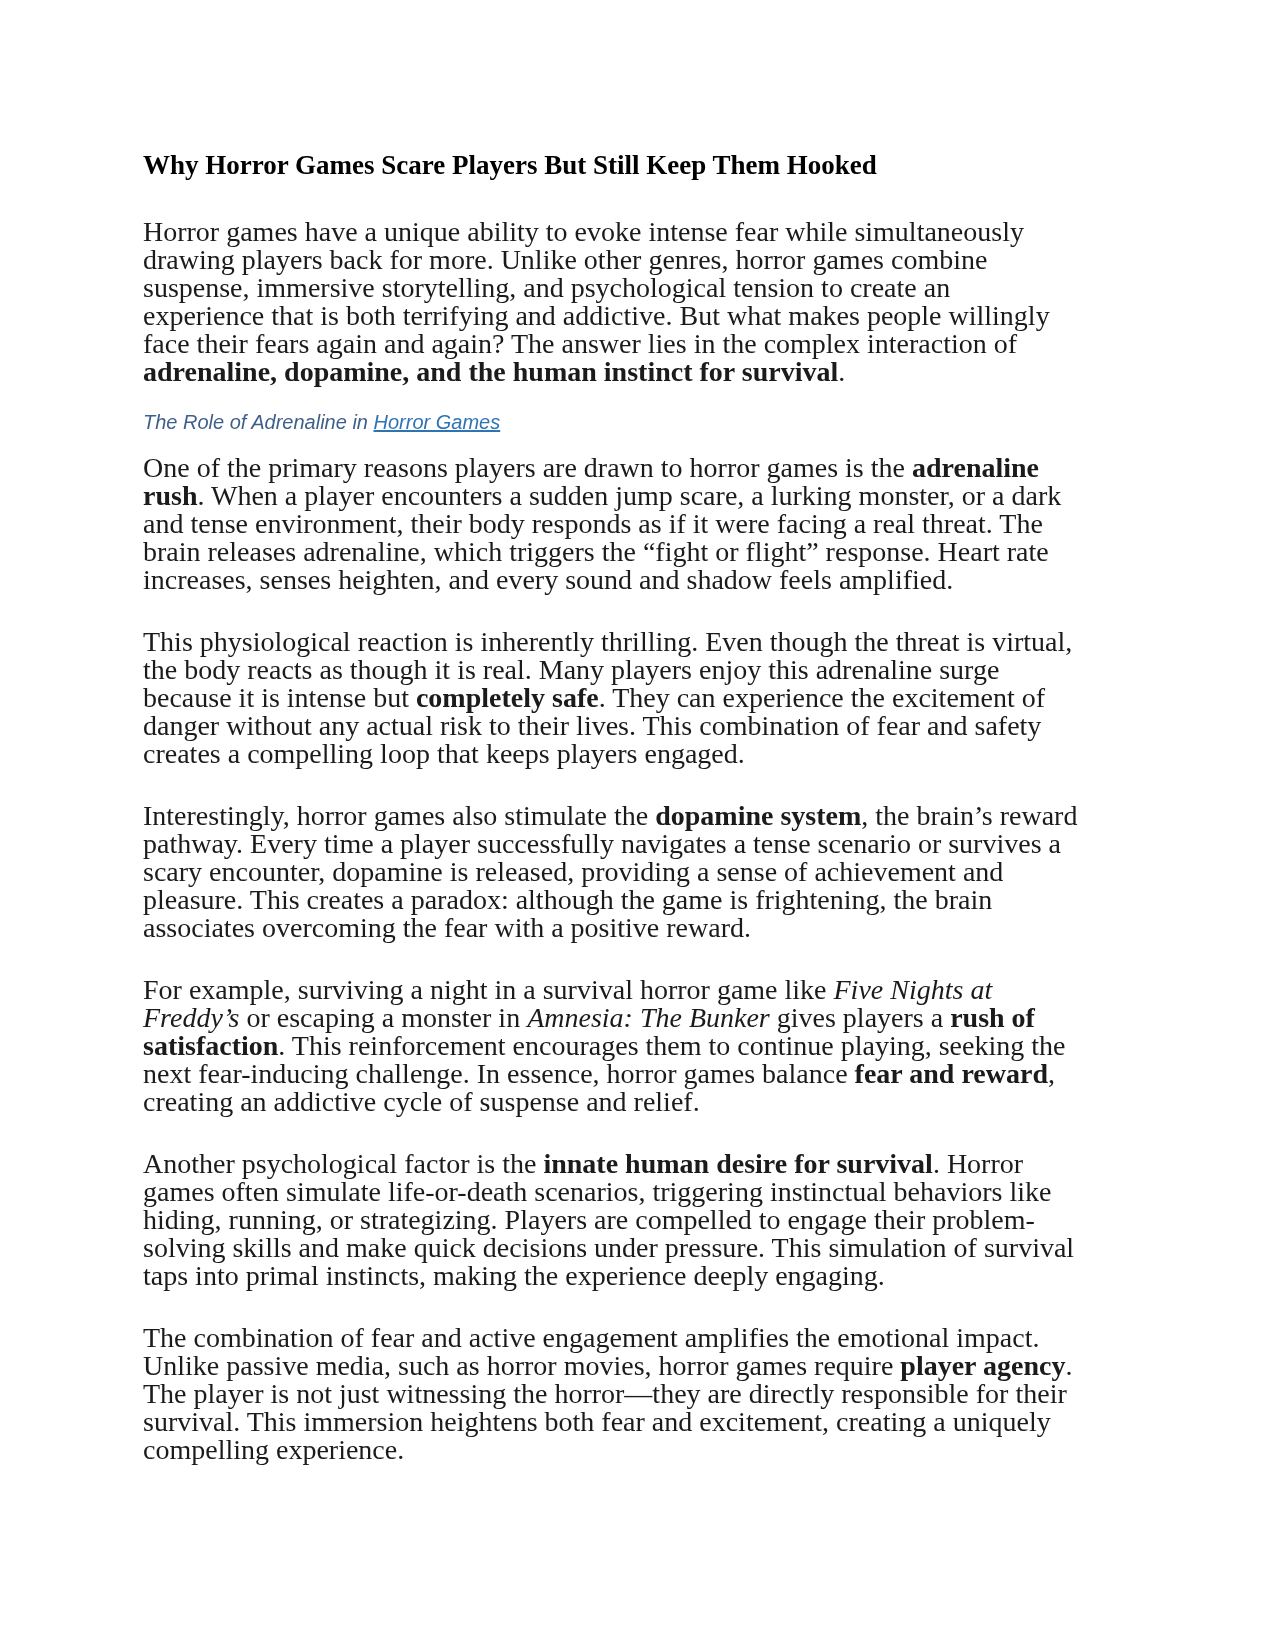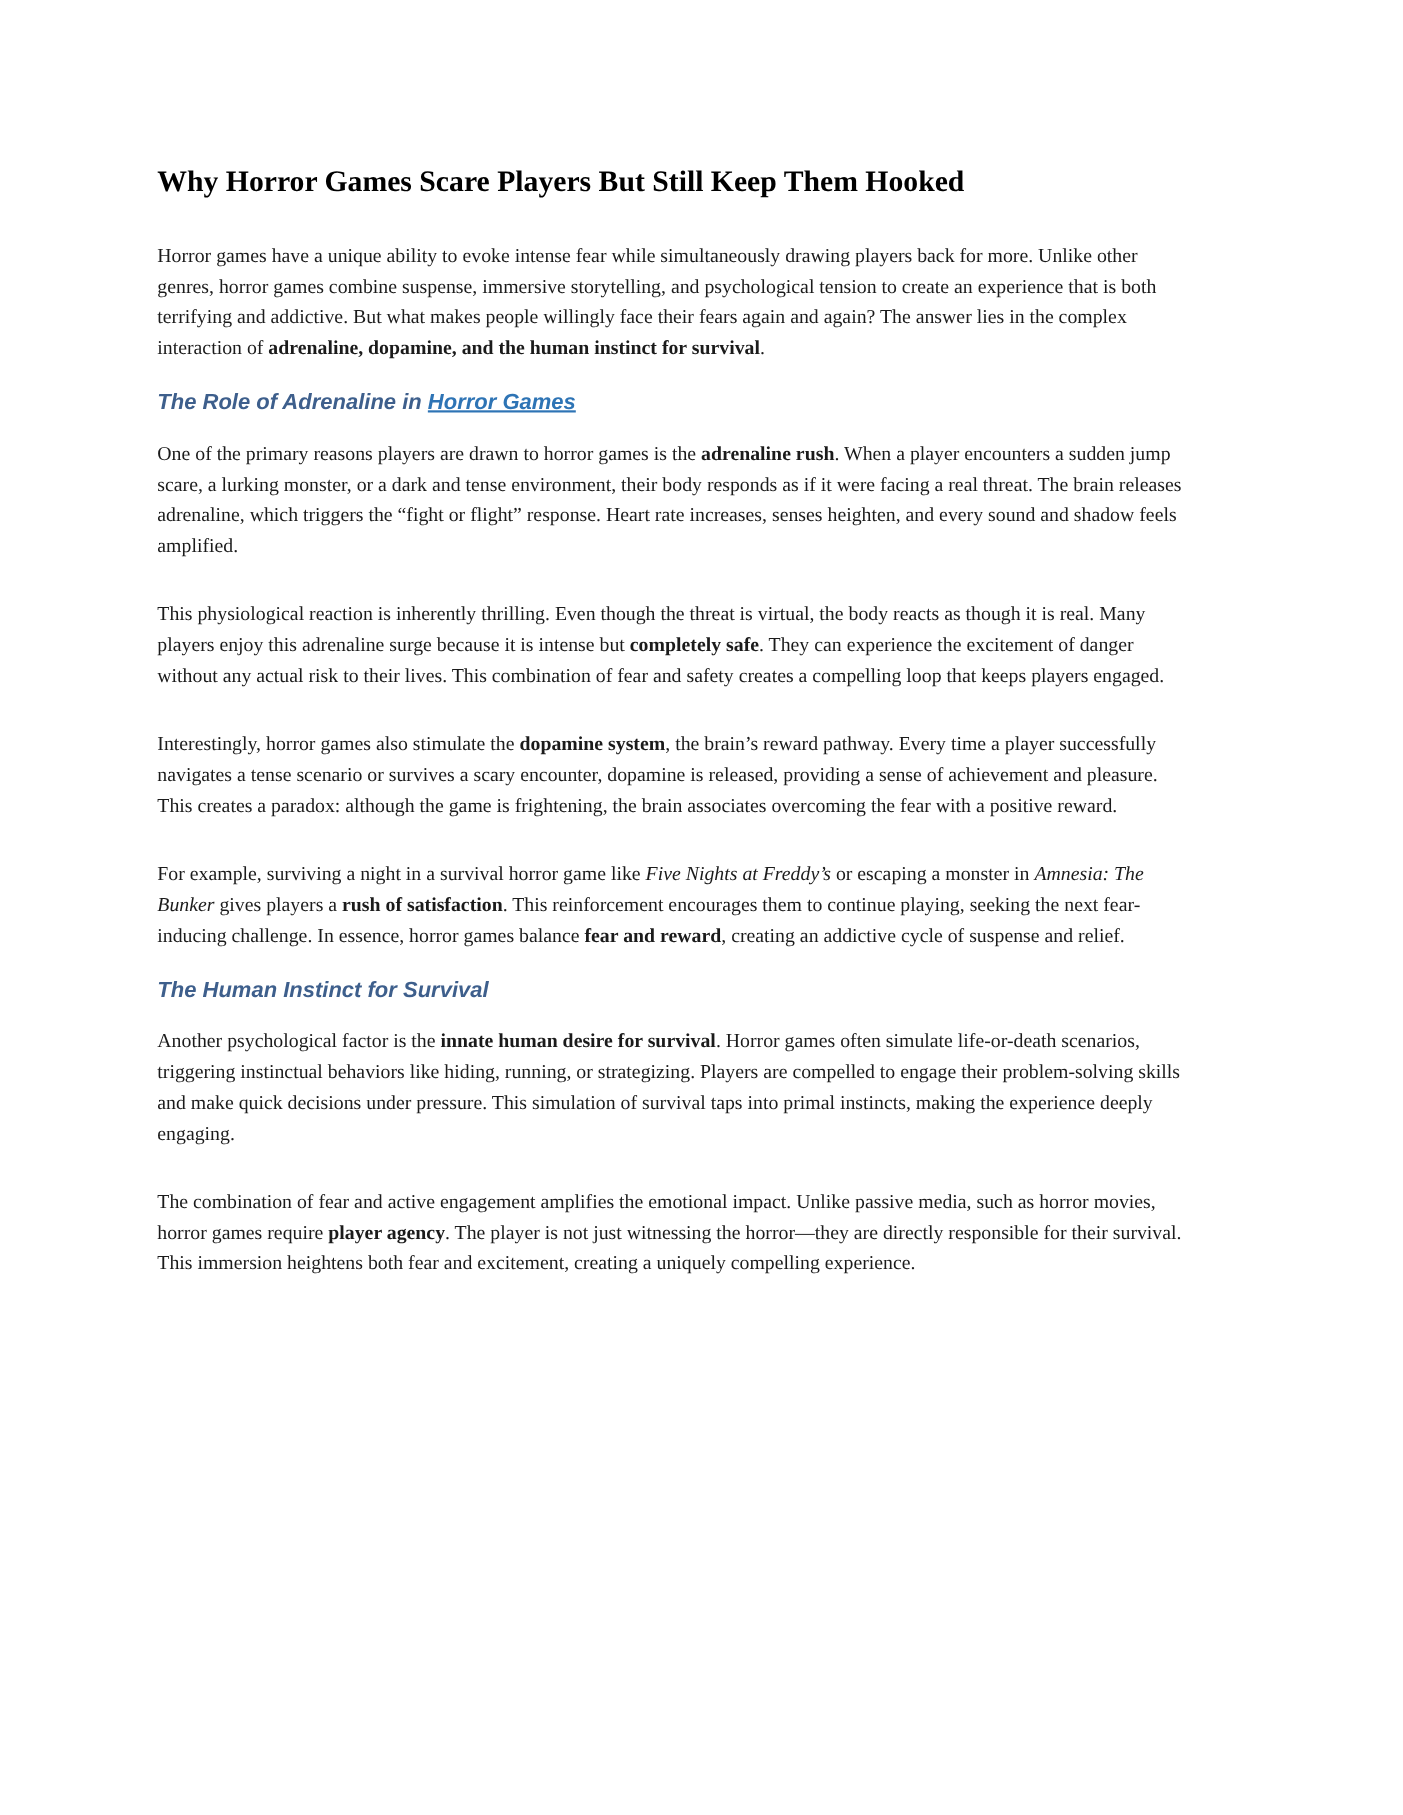--- a/index.html
+++ b/index.html
@@ -20,29 +20,29 @@
   }
   .doc-title {
     font-family: "Liberation Serif", serif;
     font-weight: bold;
     font-size: 27px;
     line-height: 38px;
     margin: 0 0 28px 0;
     color: var(--title-color, #000000);
   }
   .doc-body p.body-paragraph {
-    font-size: 18px;
+    font-size: 28px;
     line-height: 28px;
     margin: 34px 0 0 0;
     color: var(--body-color, #1b1b1b);
   }
   .doc-body h2.section-heading {
     font-family: "Liberation Sans", sans-serif;
     font-style: italic;
-    font-weight: bold;
+    font-weight: normal;
     font-size: 20px;
     line-height: 28px;
     margin: 22px 0 0 0;
     color: var(--heading-color, #3e5f8c);
   }
   .doc-body h2.section-heading + p.body-paragraph {
     margin-top: 18px;
   }
   .run-bold { font-weight: bold; }
   .run-italic { font-style: italic; }
@@ -57,17 +57,16 @@
 
 <div class="page">
   <h1 class="doc-title">Why Horror Games Scare Players But Still Keep Them Hooked</h1>
   <div class="doc-body">
       <p class="body-paragraph"><span>Horror games have a unique ability to evoke intense fear while simultaneously drawing players back for more. Unlike other genres, horror games combine suspense, immersive storytelling, and psychological tension to create an experience that is both terrifying and addictive. But what makes people willingly face their fears again and again? The answer lies in the complex interaction of </span><span class="run-bold">adrenaline, dopamine, and the human instinct for survival</span><span>.</span></p>
       <h2 class="section-heading"><span>The Role of Adrenaline in </span><a href="#">Horror Games</a></h2>
       <p class="body-paragraph"><span>One of the primary reasons players are drawn to horror games is the </span><span class="run-bold">adrenaline rush</span><span>. When a player encounters a sudden jump scare, a lurking monster, or a dark and tense environment, their body responds as if it were facing a real threat. The brain releases adrenaline, which triggers the “fight or flight” response. Heart rate increases, senses heighten, and every sound and shadow feels amplified.</span></p>
       <p class="body-paragraph"><span>This physiological reaction is inherently thrilling. Even though the threat is virtual, the body reacts as though it is real. Many players enjoy this adrenaline surge because it is intense but </span><span class="run-bold">completely safe</span><span>. They can experience the excitement of danger without any actual risk to their lives. This combination of fear and safety creates a compelling loop that keeps players engaged.</span></p>
       <p class="body-paragraph"><span>Interestingly, horror games also stimulate the </span><span class="run-bold">dopamine system</span><span>, the brain’s reward pathway. Every time a player successfully navigates a tense scenario or survives a scary encounter, dopamine is released, providing a sense of achievement and pleasure. This creates a paradox: although the game is frightening, the brain associates overcoming the fear with a positive reward.</span></p>
       <p class="body-paragraph"><span>For example, surviving a night in a survival horror game like </span><span class="run-italic">Five Nights at Freddy’s</span><span> or escaping a monster in </span><span class="run-italic">Amnesia: The Bunker</span><span> gives players a </span><span class="run-bold">rush of satisfaction</span><span>. This reinforcement encourages them to continue playing, seeking the next fear-inducing challenge. In essence, horror games balance </span><span class="run-bold">fear and reward</span><span>, creating an addictive cycle of suspense and relief.</span></p>
-      <h2 class="section-heading"><span>The Human Instinct for Survival</span></h2>
       <p class="body-paragraph"><span>Another psychological factor is the </span><span class="run-bold">innate human desire for survival</span><span>. Horror games often simulate life-or-death scenarios, triggering instinctual behaviors like hiding, running, or strategizing. Players are compelled to engage their problem-solving skills and make quick decisions under pressure. This simulation of survival taps into primal instincts, making the experience deeply engaging.</span></p>
       <p class="body-paragraph"><span>The combination of fear and active engagement amplifies the emotional impact. Unlike passive media, such as horror movies, horror games require </span><span class="run-bold">player agency</span><span>. The player is not just witnessing the horror—they are directly responsible for their survival. This immersion heightens both fear and excitement, creating a uniquely compelling experience.</span></p>
     </div>
 </div>
 
 </body></html>

